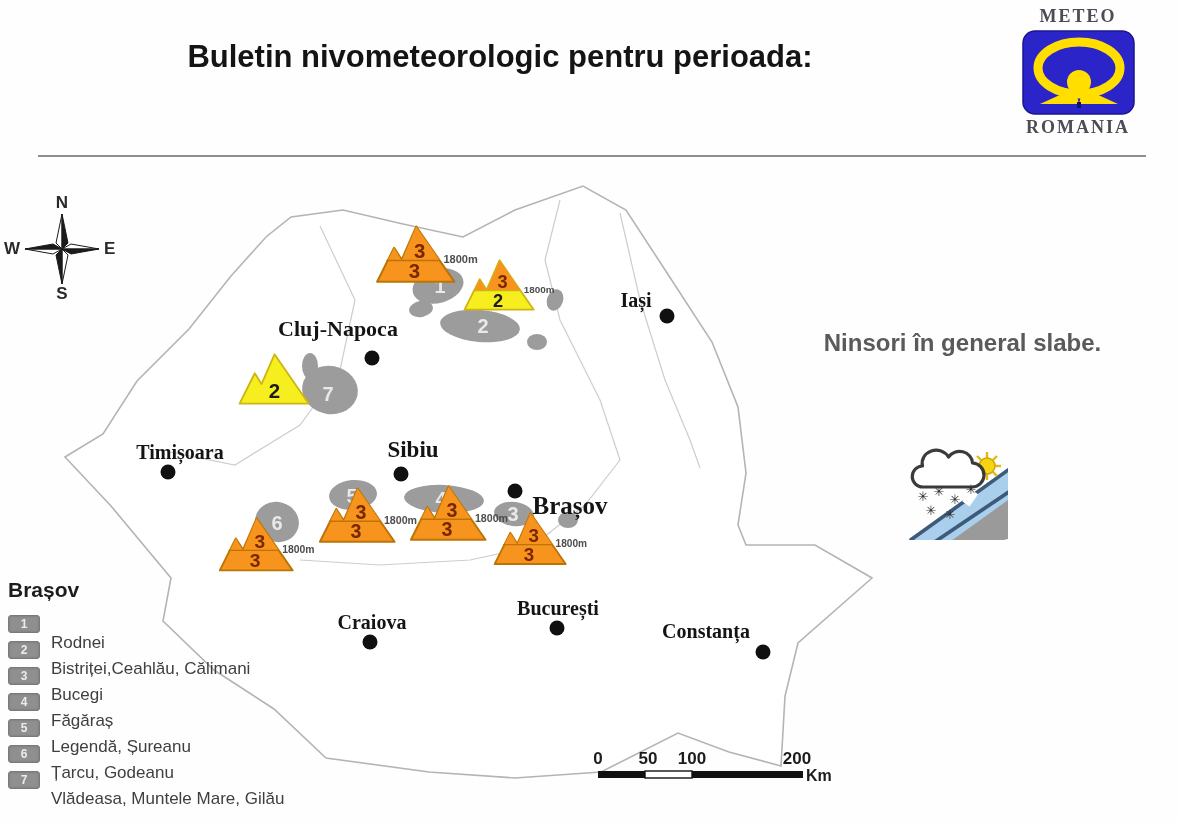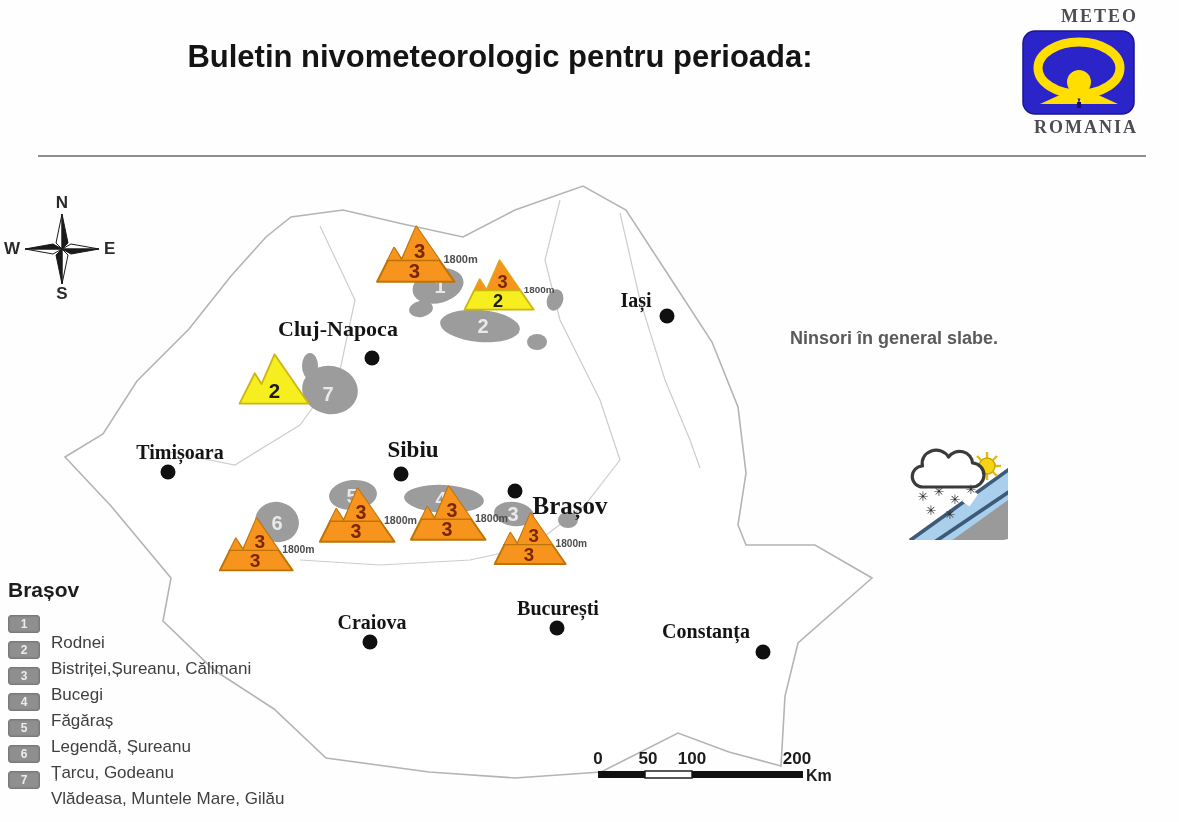--- a/index.html
+++ b/index.html
@@ -4,25 +4,25 @@
 <style>
   html,body{margin:0;padding:0;background:#ffffff;}
   .page{position:relative;width:1179px;height:822px;background:#fefefe;overflow:hidden;
         font-family:"Liberation Sans",sans-serif;}
   
   .title{position:absolute;left:60px;top:36px;width:880px;text-align:center;
          font-weight:bold;color:#141414;font-size:31px;line-height:1.38;letter-spacing:0px;}
   .divider{position:absolute;left:38px;top:155px;width:1108px;height:2px;background:#8e8e8e;}
   .logo{position:absolute;left:1018px;top:6px;width:120px;text-align:center;}
   .logo-word{font-family:"Liberation Serif",serif;font-weight:bold;color:#4c4c55;
-             font-size:18px;letter-spacing:2px;text-align:right;}
+             font-size:18px;letter-spacing:2px;}
   .logo-mark{width:113px;height:85px;margin:3px auto 2px auto;}
   
-  .note{position:absolute;left:790px;top:326px;width:345px;text-align:left;
-        font-weight:bold;color:#5a5a5a;font-size:18px;line-height:1.4;}
+  .note{position:absolute;left:790px;top:326px;width:345px;text-align:center;
+        font-weight:bold;color:#5a5a5a;font-size:24px;line-height:1.4;}
   
   .wicon{position:absolute;left:903px;top:441px;width:105px;height:99px;}
   
   .legend{position:absolute;left:8px;top:578px;width:330px;}
   .legend-heading{font-size:21px;font-weight:bold;color:#1d1d1d;margin-bottom:9px;}
   .legend-row{display:flex;align-items:center;height:26px;}
   .legend-badge{width:30px;height:16px;background:#8f8f8f;border:1px solid #7a7a7a;
                 border-radius:3px;color:#ececec;font-size:12px;font-weight:bold;
                 display:flex;align-items:center;justify-content:center;margin-right:11px;
                 box-shadow:inset 0 0 2px #6c6c6c;}
@@ -231,21 +231,21 @@
 
   <div class="legend">
     <div class="legend-heading">Brașov</div>
     <div id="legend-items">
         <div class="legend-row">
           <div class="legend-badge">1</div>
           <div class="legend-label">Rodnei</div>
         </div>
         <div class="legend-row">
           <div class="legend-badge">2</div>
-          <div class="legend-label">Bistriței,Șureanu, Călimani</div>
+          <div class="legend-label">Bistriței,Ceahlău, Călimani</div>
         </div>
         <div class="legend-row">
           <div class="legend-badge">3</div>
           <div class="legend-label">Bucegi</div>
         </div>
         <div class="legend-row">
           <div class="legend-badge">4</div>
           <div class="legend-label">Făgăraș</div>
         </div>
         <div class="legend-row">

